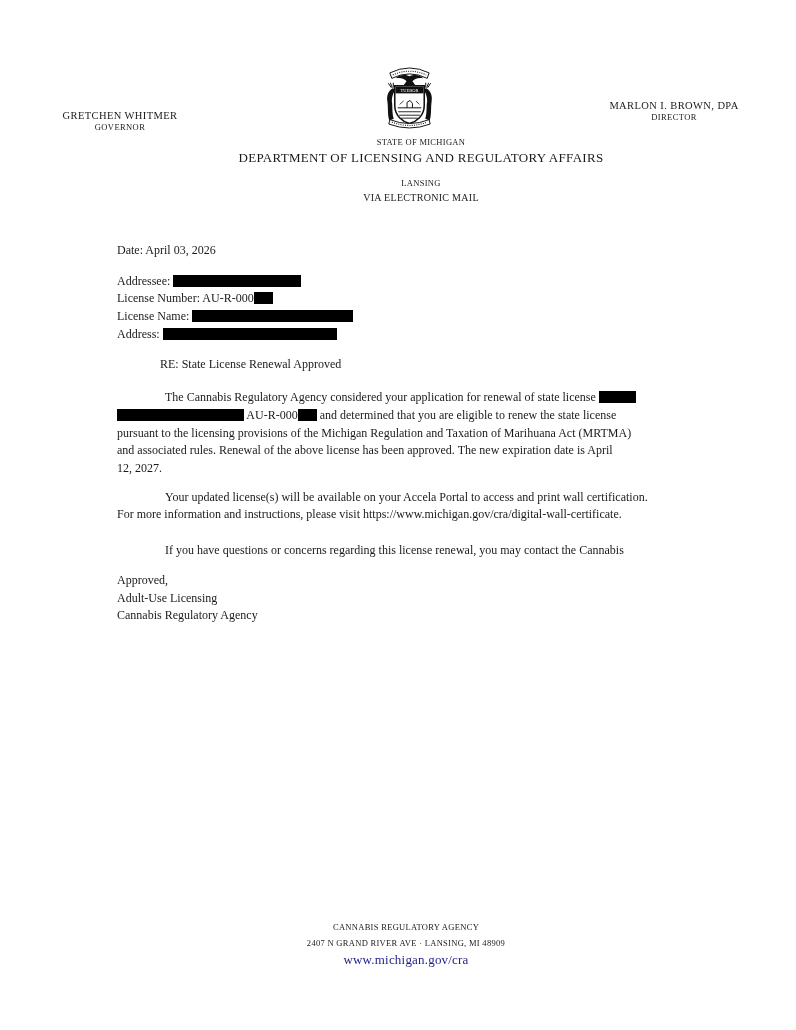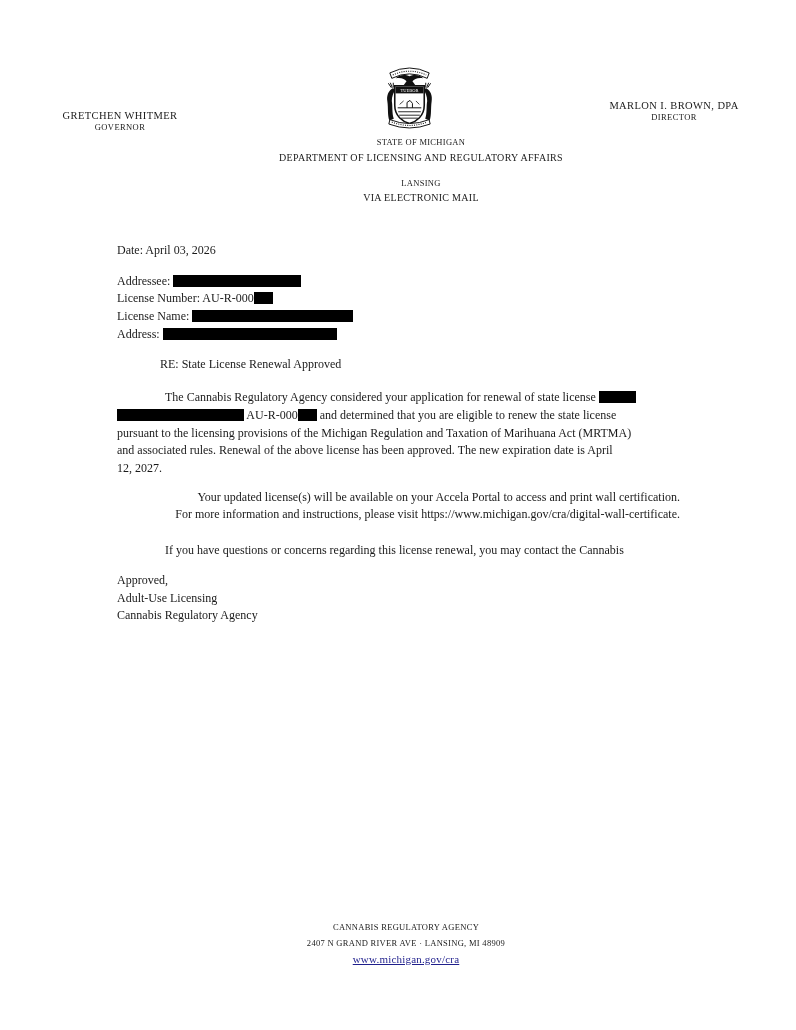--- a/index.html
+++ b/index.html
@@ -27,57 +27,56 @@
   .hdr-name { font-size: 10.5px; letter-spacing: 0.4px; line-height: 12px; white-space: nowrap; }
   .hdr-title { font-size: 8.5px; letter-spacing: 0.4px; }
 
   .seal { position: absolute; left: 380px; top: 61px; width: 59px; height: 73px; }
   .seal svg { display: block; width: 100%; height: 100%; }
 
   .center-block {
     position: absolute; left: 46px; right: 0; top: 136px; text-align: center;
   }
   .state-line    { font-size: 8.5px; letter-spacing: 0.3px; line-height: 12px; }
-  .dept-line     { font-size: 10px;  letter-spacing: 0.3px; line-height: 15px; margin-top: 2px; }
+  .dept-line     { font-size: 13px;  letter-spacing: 0.3px; line-height: 15px; margin-top: 2px; }
   .city-line     { font-size: 8.5px; letter-spacing: 0.3px; line-height: 13px; margin-top: 12px; }
   .delivery-line { font-size: 10px; letter-spacing: 0.3px; line-height: 13px; margin-top: 1px; }
 
   
   .letter {
     position: absolute; left: 117px; top: 242px; width: 563px;
     font-size: 12px; line-height: 17.7px;
   }
   .tline { white-space: nowrap; }
   .indent { padding-left: 48px; }
 
   .info-block  { margin-top: 13px; }
   .re-line     { margin-top: 12px; padding-left: 43px; }
   .salutation  { margin-top: 19px; }
   .para.p1     { margin-top: 16px; }
-  .para.p2     { margin-top: 11px; text-align: right; }
+  .para.p2     { margin-top: 11px; }
   .para.p3     { margin-top: 18px; }
   .closing     { margin-top: 12px; }
 
   .redact {
     display: inline-block;
     background: var(--redaction-color, #000);
     height: 12px;
     vertical-align: -2px;
   }
 
   
   .footer {
     position: absolute; left: 16px; right: 0; top: 920px;
     text-align: center;
     font-size: 8.5px; letter-spacing: 0.3px; line-height: 15.8px;
   }
   .footer-link {
     color: var(--link-color, #1f1f8c);
-    text-decoration: underline;
-    font-size: 11px;
+    font-size: 13px;
     letter-spacing: 0.2px;
     cursor: pointer;
   }
 </style>
 </head>
 <body>
 
 <div class="page">
 
   <header>

